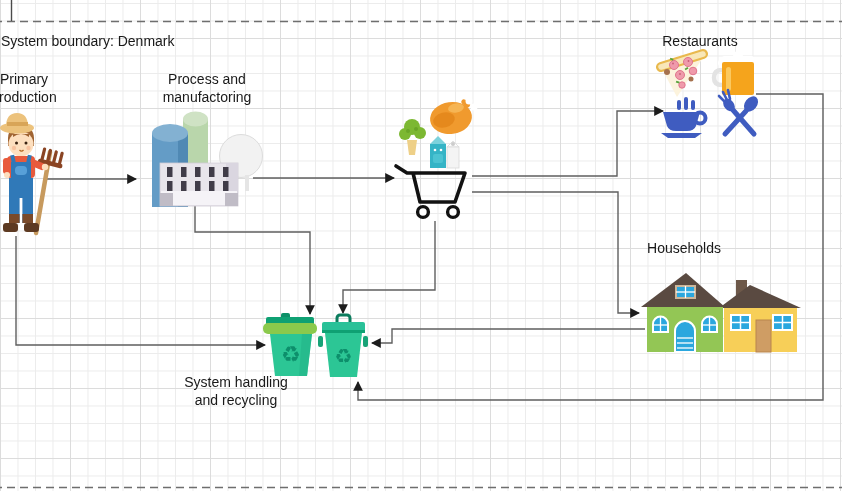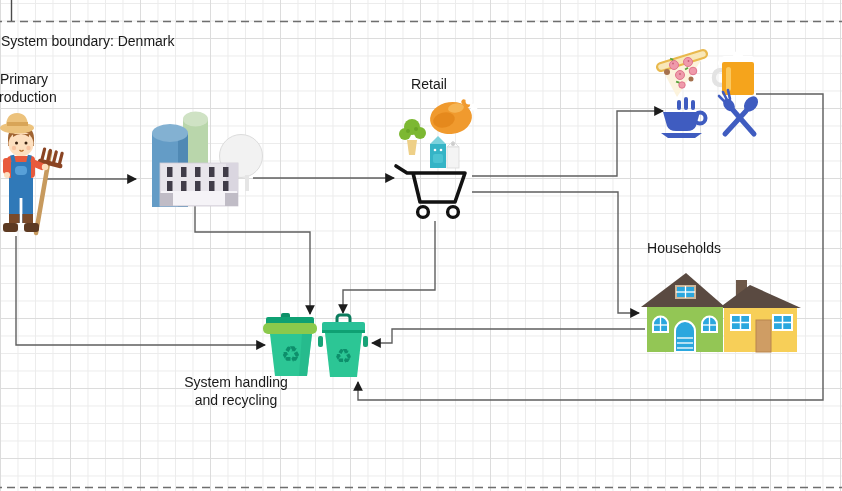--- a/index.html
+++ b/index.html
@@ -247,17 +247,18 @@
       <rect x="66" y="20" width="43" height="3" fill="#0fa173"></rect>
       <rect x="62" y="26" width="5" height="11" rx="2" fill="#17a377"></rect>
       <rect x="107" y="26" width="5" height="11" rx="2" fill="#17a377"></rect>
       <path d="M69,23 H106 L101,67 H74 Z" fill="#2cc695"></path>
       <text x="87.5" y="53" font-size="20" text-anchor="middle" fill="#0d8f6b" font-family="DejaVu Sans, sans-serif">♻</text>
     </g>
   </svg>
 
   <div class="lbl left" style="left:1px;top:33px;width:220px">System boundary: Denmark</div>
   <div class="lbl" style="left:-22px;top:71px;width:92px">Primary production</div>
-  <div class="lbl" style="left:354px;top:76px;width:150px">Retail</div>
+  <div class="lbl" style="left:132px;top:71px;width:150px">Process and manufactoring</div>
+  <div class="lbl" style="left:625px;top:33px;width:150px">Restaurants</div>
   <div class="lbl" style="left:609px;top:240px;width:150px">Households</div>
   <div class="lbl" style="left:176px;top:374px;width:120px">System handling and recycling</div>
 
 </div>
 
 </body></html>

